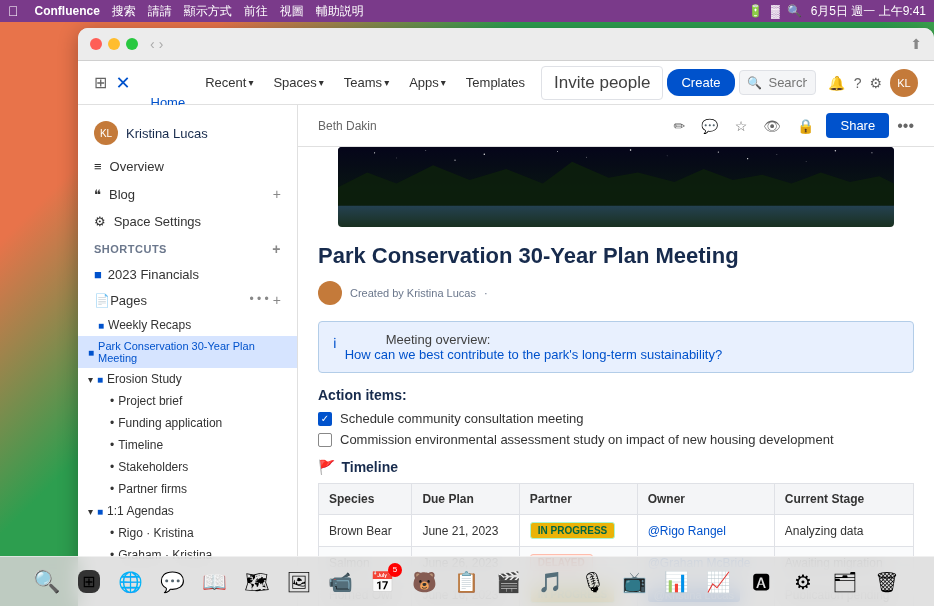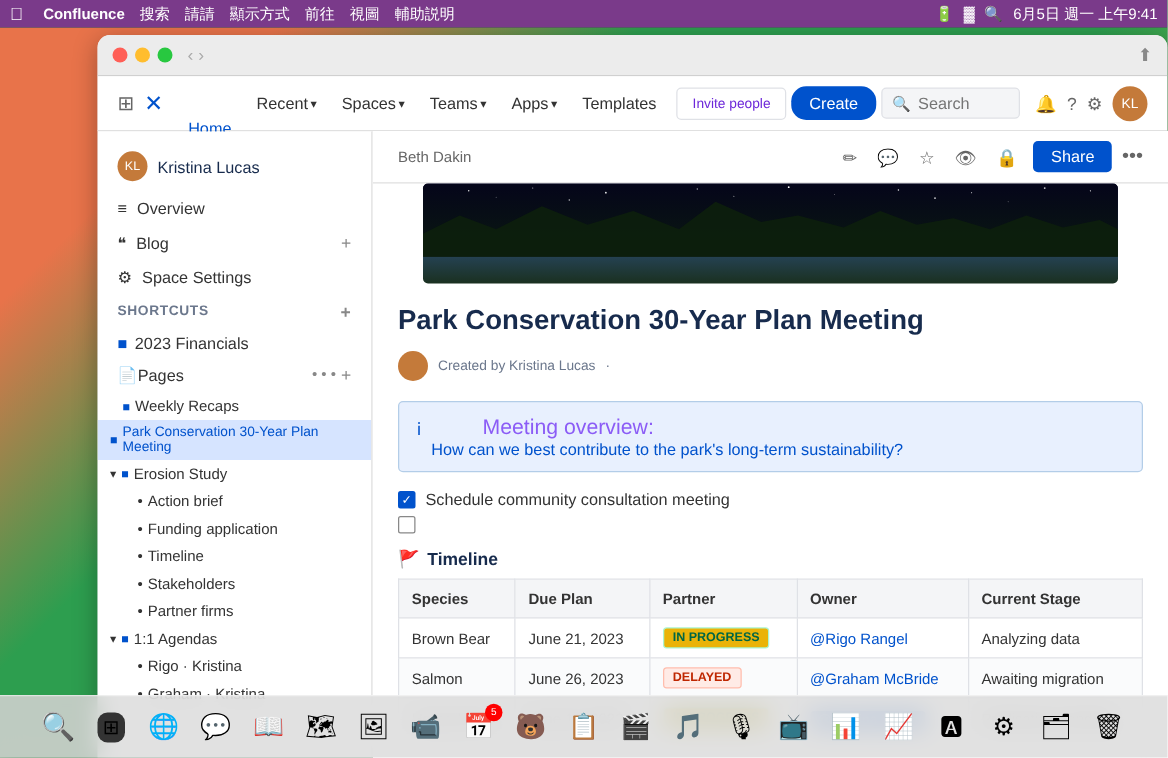--- a/index.html
+++ b/index.html
@@ -109,23 +109,23 @@
       outline: none;
       width: 100%;
     }
     .toolbar-icons { display: flex; gap: 8px; align-items: center; margin-left: 8px; }
     .toolbar-icon { color: #666; font-size: 14px; cursor: pointer; }
     .invite-btn {
       padding: 6px 12px;
       background: white;
       border: 1px solid #dfe1e6;
       border-radius: 4px;
-      font-size: 11px;
-      cursor: pointer;
-      color: #6d28d9;
+      font-size: 17px;
+      cursor: pointer;
+      color: #404040;
       white-space: nowrap;
     }
     .create-btn {
       padding: 6px 14px;
       background: #0052cc;
       color: white;
       border: none;
       border-radius: 12px;
       font-size: 13px;
       cursor: pointer;
@@ -272,21 +272,21 @@
       background: #e8f0fe;
       border: 1px solid #b3cde8;
       border-radius: 4px;
       padding: 10px 14px;
       margin-bottom: 14px;
       display: flex;
       align-items: flex-start;
       gap: 8px;
     }
     .info-icon { color: #0052cc; font-size: 14px; flex-shrink: 0; margin-top: 1px; }
-    .info-text { font-size: 17px; color: #8b5cf6; padding-left: 41px; }
+    .info-text { font-size: 13px; color: #404040; padding-left: 41px; }
     .info-question { font-size: 13px; color: #0052cc; }
 
     
     .section-title { font-size: 14px; font-weight: 600; color: #172b4d; margin-bottom: 8px; }
     .checkbox-item { display: flex; align-items: center; gap: 8px; margin-bottom: 6px; font-size: 13px; color: #333; }
     .cb-checked { width: 14px; height: 14px; background: #0052cc; border-radius: 2px; display: flex; align-items: center; justify-content: center; color: white; font-size: 10px; flex-shrink: 0; }
     .cb-unchecked { width: 14px; height: 14px; border: 1.5px solid #888; border-radius: 2px; flex-shrink: 0; }
 
     
     .timeline-heading { display: flex; align-items: center; gap: 6px; font-size: 14px; font-weight: 600; color: #172b4d; margin: 12px 0 8px; }
@@ -483,21 +483,21 @@
         <span style="color:#0052cc; font-size:10px">■</span>
         <span style="font-size:11px; color:#0052cc; font-weight:500">Park Conservation 30-Year Plan Meeting</span>
       </div>
       <div class="sidebar-page-item" style="padding-left:10px">
         <span style="font-size:10px">▾</span>
         <span style="color:#0052cc;font-size:10px">■</span>
         <span>Erosion Study</span>
       </div>
       <div class="sidebar-page-item" style="padding-left:32px">
         <span>•</span>
-        <span>Action brief</span>
+        <span>Project brief</span>
       </div>
       <div class="sidebar-page-item" style="padding-left:32px">
         <span>•</span>
         <span>Funding application</span>
       </div>
       <div class="sidebar-page-item" style="padding-left:32px">
         <span>•</span>
         <span>Timeline</span>
       </div>
       <div class="sidebar-page-item" style="padding-left:32px">
@@ -580,26 +580,28 @@
         </div>
 
         <div class="info-box">
           <span class="info-icon">ℹ</span>
           <div>
             <div class="info-text">Meeting overview:</div>
             <div class="info-question">How can we best contribute to the park's long-term sustainability?</div>
           </div>
         </div>
 
+        <div class="section-title">Action items:</div>
         <div class="checkbox-item">
           <div class="cb-checked">✓</div>
           <span>Schedule community consultation meeting</span>
         </div>
         <div class="checkbox-item">
           <div class="cb-unchecked"></div>
+          <span>Commission environmental assessment study on impact of new housing development</span>
         </div>
 
         <div class="timeline-heading">
           <span class="flag-icon">🚩</span>
           <span>Timeline</span>
         </div>
 
         <table class="data-table">
           <thead>
             <tr>

